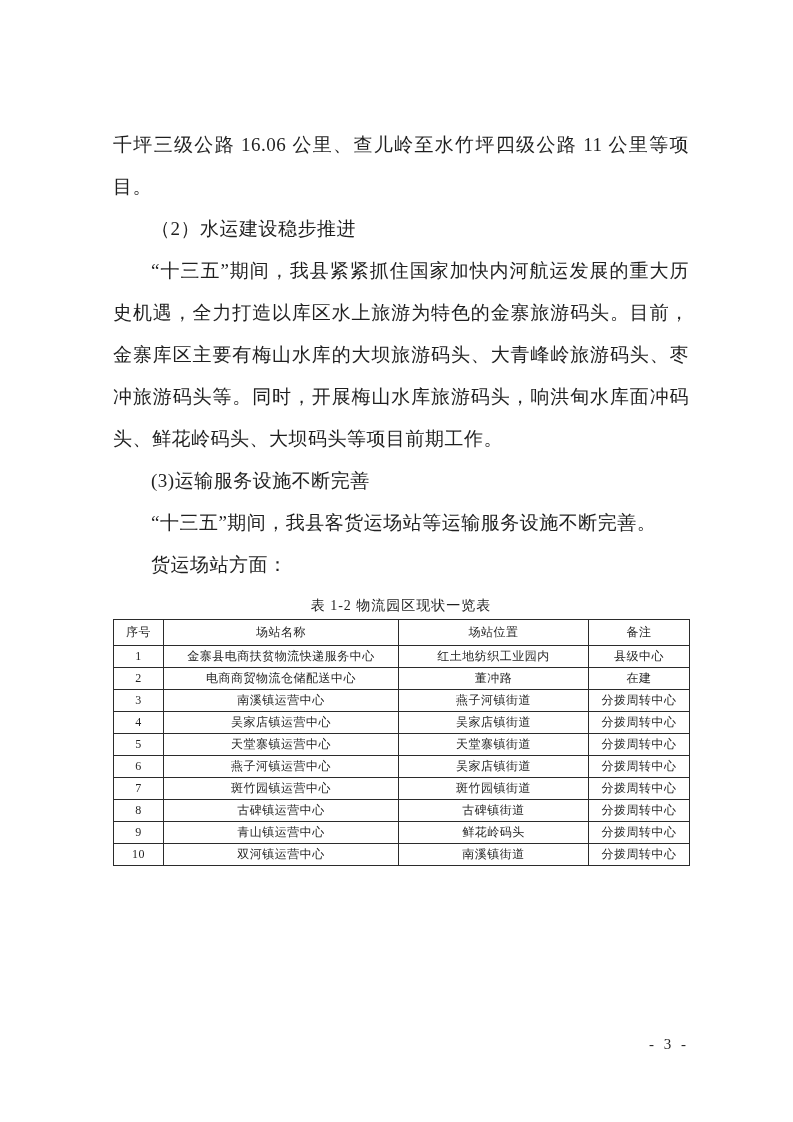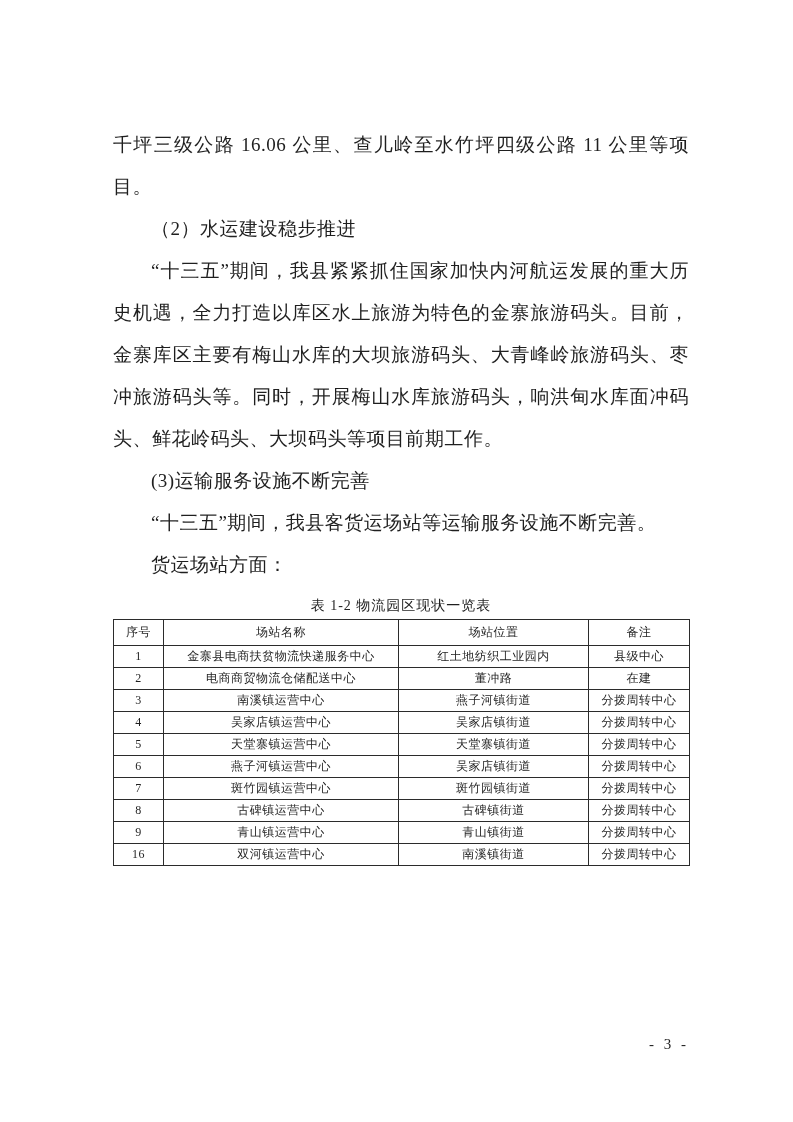--- a/index.html
+++ b/index.html
@@ -148,25 +148,25 @@
           </tr>
           <tr>
             <td>8</td>
             <td>古碑镇运营中心</td>
             <td>古碑镇街道</td>
             <td>分拨周转中心</td>
           </tr>
           <tr>
             <td>9</td>
             <td>青山镇运营中心</td>
-            <td>青山镇街道</td>
+            <td>鲜花岭码头</td>
             <td>分拨周转中心</td>
           </tr>
           <tr>
-            <td>16</td>
+            <td>10</td>
             <td>双河镇运营中心</td>
             <td>南溪镇街道</td>
             <td>分拨周转中心</td>
           </tr>
         </tbody>
     </table>
 
   </div>
 
   <div class="page-number">- 3 -</div>

